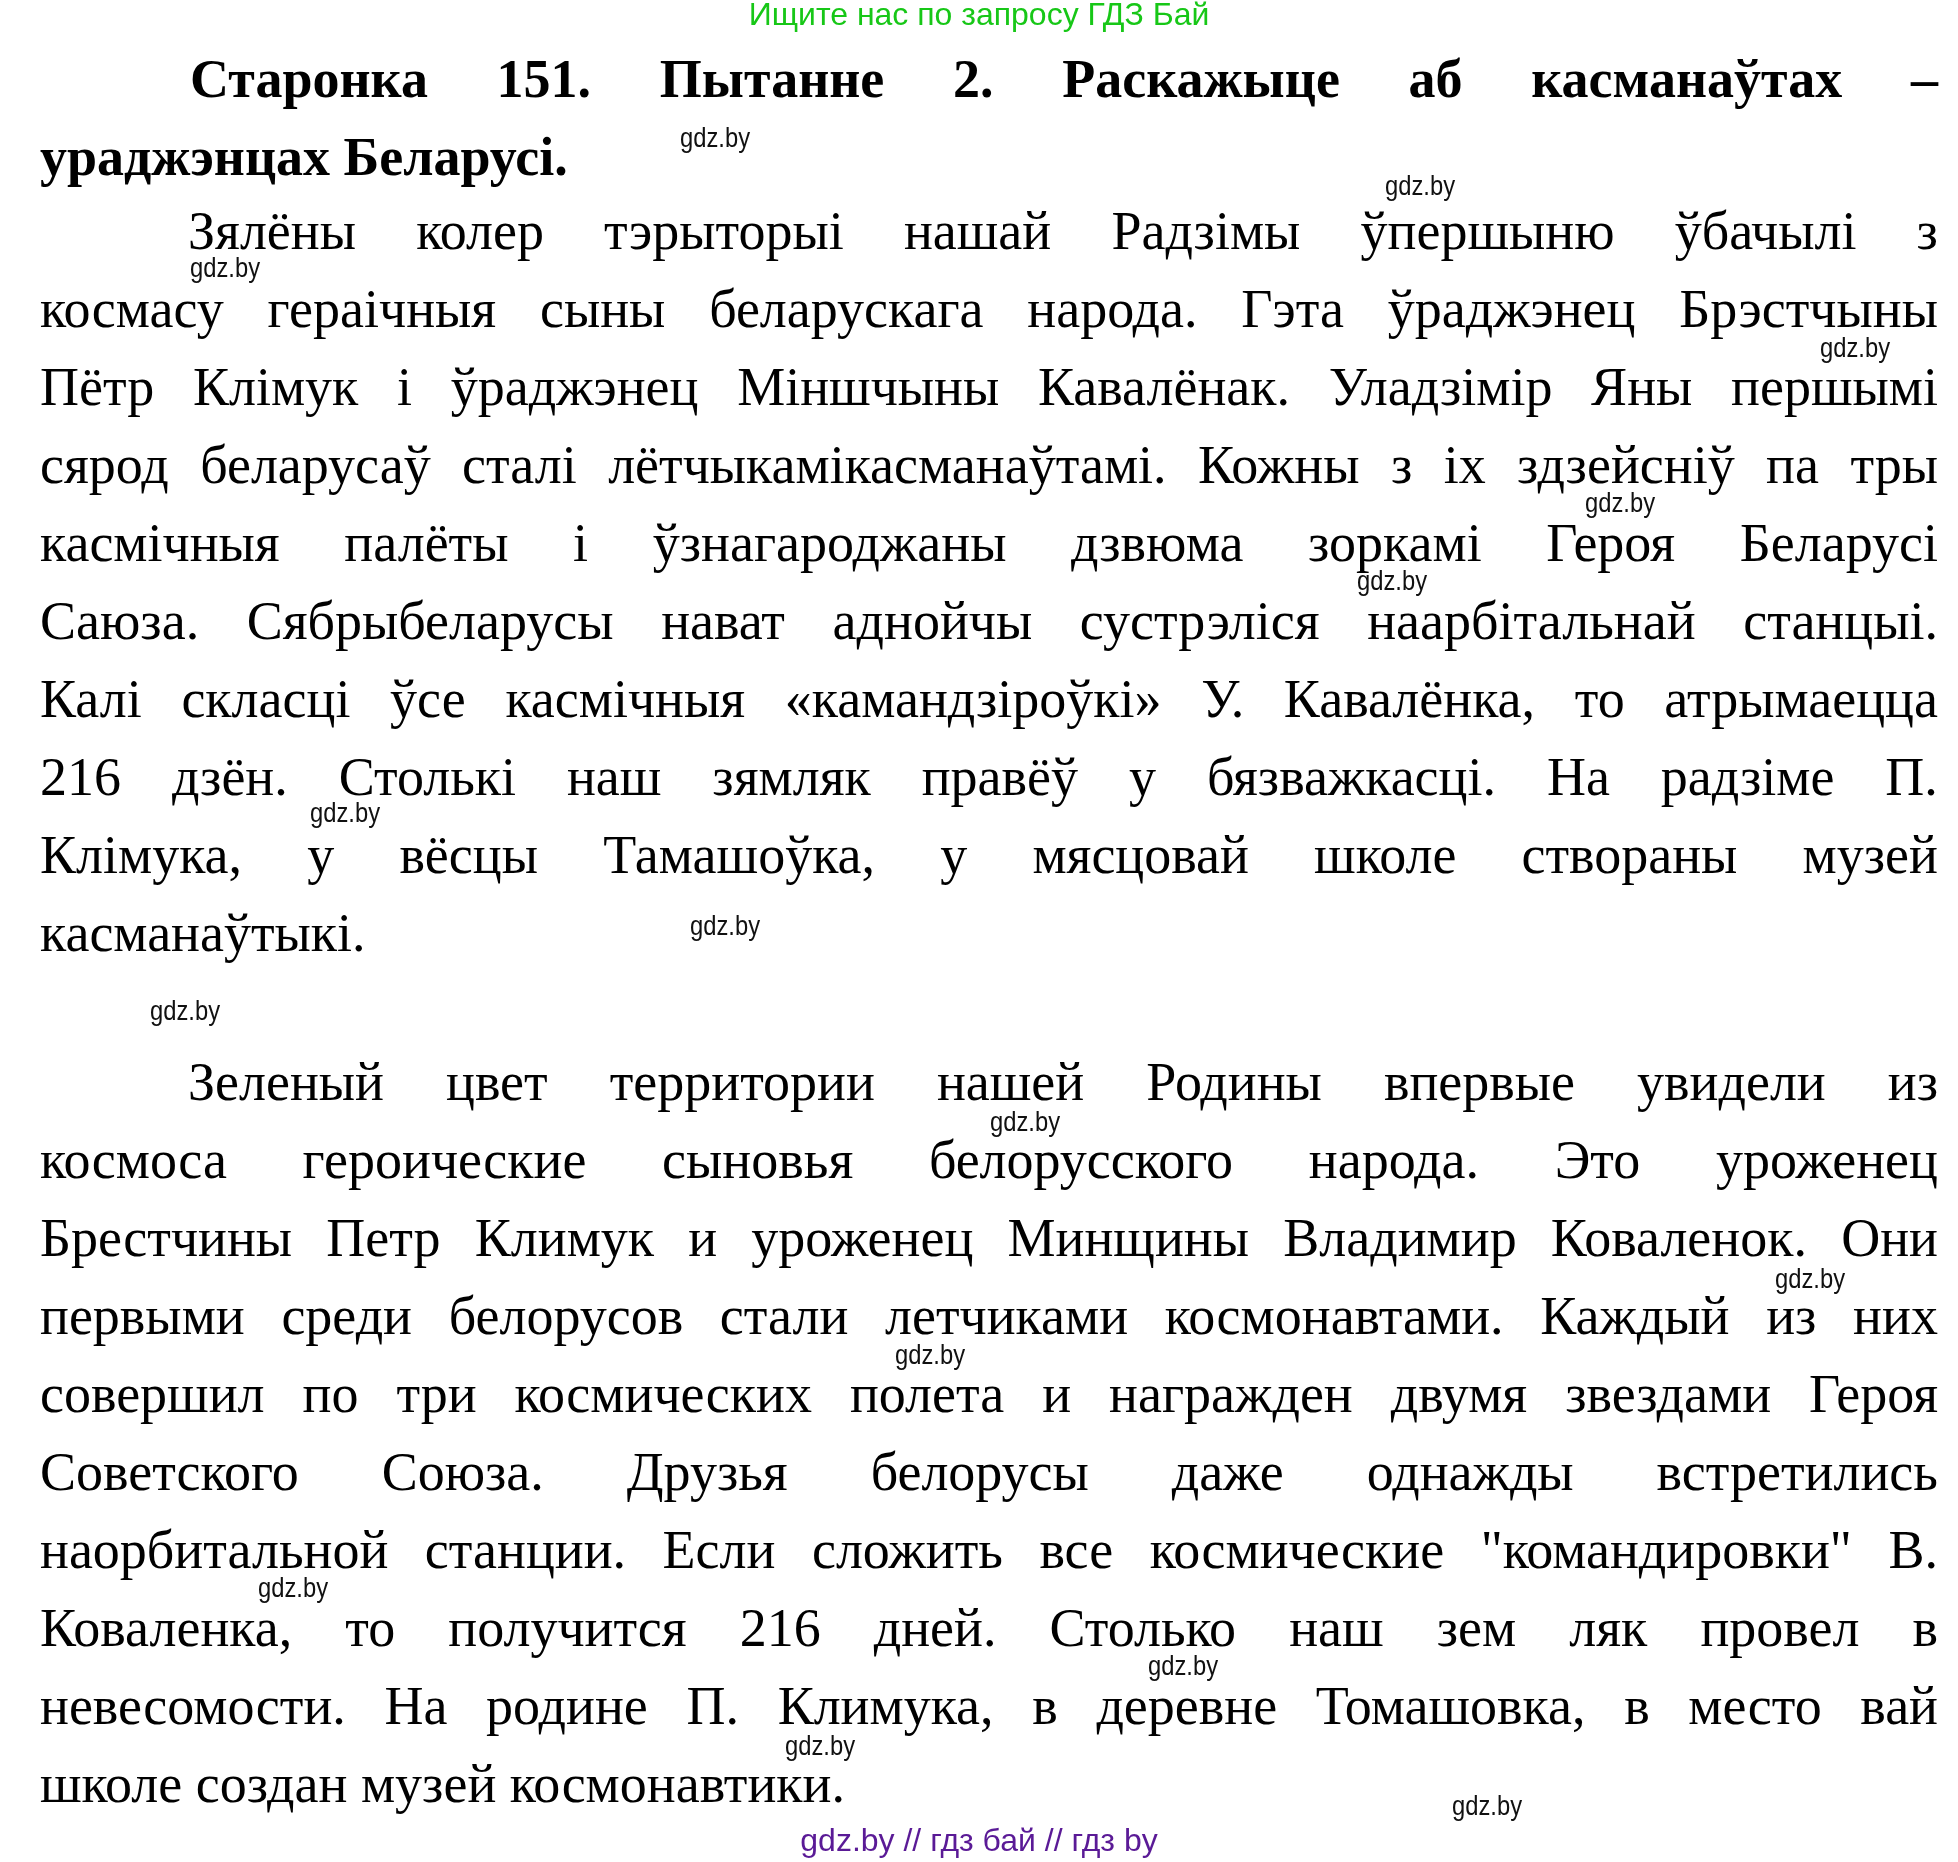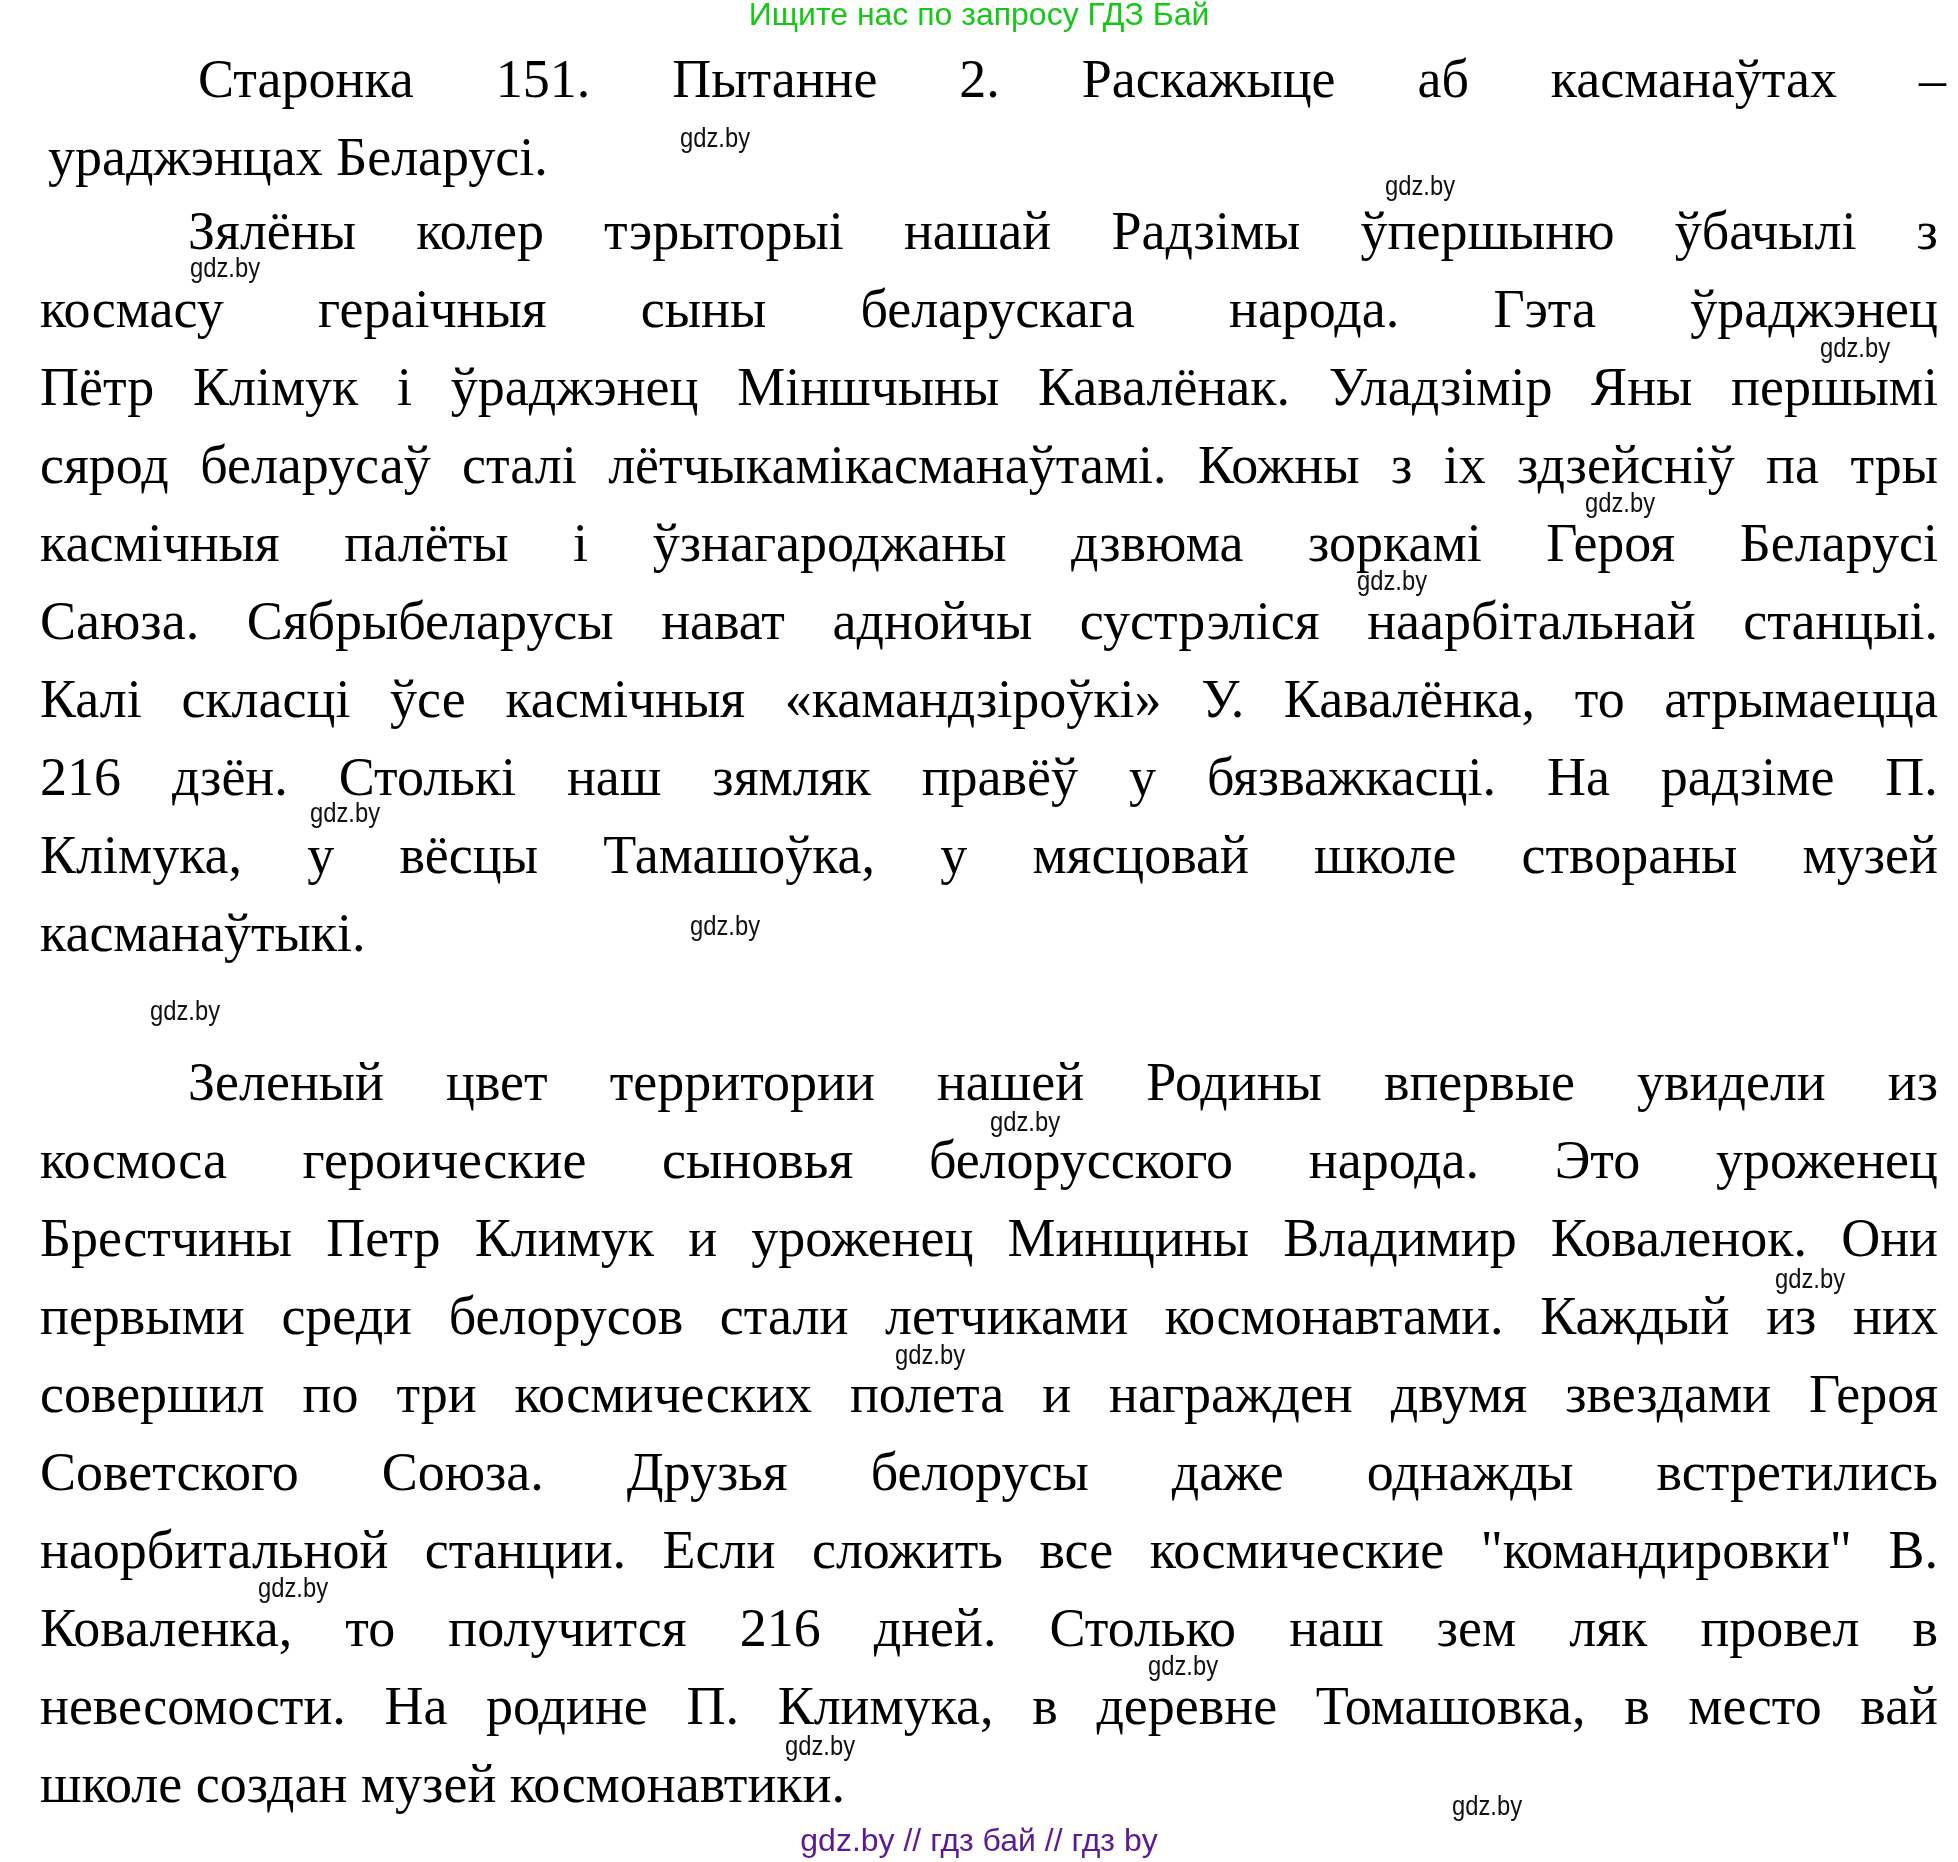--- a/index.html
+++ b/index.html
@@ -1,21 +1,21 @@
 <!DOCTYPE html>
 <html><head>
 <meta charset="utf-8">
 <style>
   html, body { margin: 0; padding: 0; background: #ffffff; }
   body { width: 1958px; height: 1862px; position: relative; overflow: hidden;
          font-family: "Liberation Serif", serif; color: #000; }
   .top-banner { position: absolute; left: 0; width: 1958px; top: -4px; text-align: center;
          font-family: "Liberation Sans", sans-serif; font-size: 32px; color: #17c717; }
-  .heading { position: absolute; left: 40px; width: 1898px; font-weight: normal; font-size: 54px;
-         line-height: 78px; margin-left: 8px; }
+  .heading { position: absolute; left: 40px; width: 1898px; font-weight: bold; font-size: 54px;
+         line-height: 78px; }
   .line { position: absolute; left: 40px; width: 1898px; height: 70px; font-size: 54px; line-height: 70px;
           white-space: nowrap; }
   .justify { display: flex; justify-content: space-between; }
   .justify span { display: inline-block; }
   .wm { position: absolute; font-family: "Liberation Sans", sans-serif; font-size: 28px; color: #111;
         transform: scaleX(0.85); transform-origin: left top; }
   .footer { position: absolute; left: 0; width: 1958px; top: 1822px; text-align: center;
         font-family: "Liberation Sans", sans-serif; font-size: 32px; color: #5a1a96; }
 </style>
 </head>
@@ -49,20 +49,21 @@
       <span>з</span>
     </div>
     <div class="line justify" style="top: 274px;">
       <span>космасу</span>
       <span>гераічныя</span>
       <span>сыны</span>
       <span>беларускага</span>
       <span>народа.</span>
       <span>Гэта</span>
       <span>ўраджэнец</span>
+      <span>Брэстчыны</span>
     </div>
     <div class="line justify" style="top: 352px;">
       <span>Пётр</span>
       <span>Клімук</span>
       <span>і</span>
       <span>ўраджэнец</span>
       <span>Міншчыны</span>
       <span>Кавалёнак.</span>
       <span>Уладзімір</span>
       <span>Яны</span>

